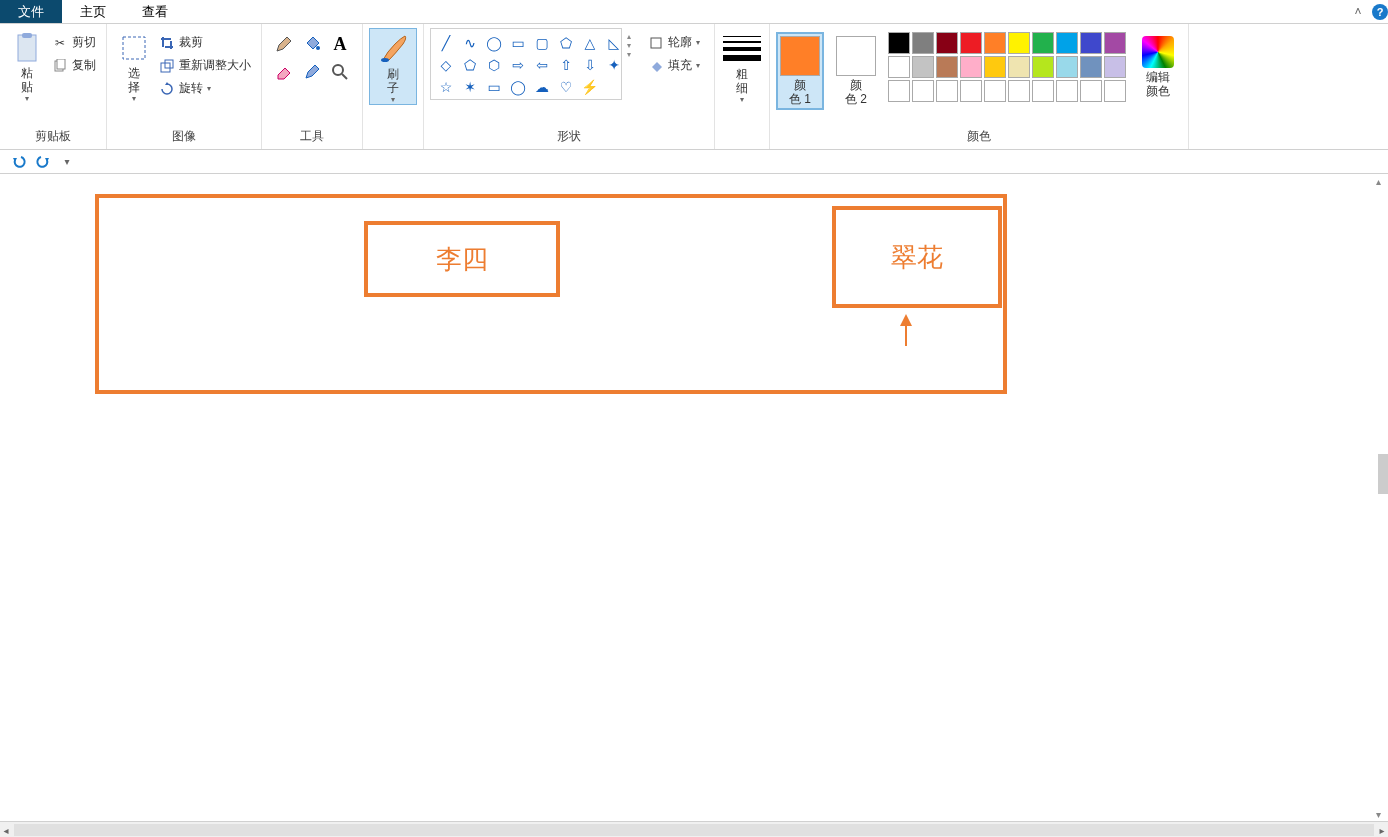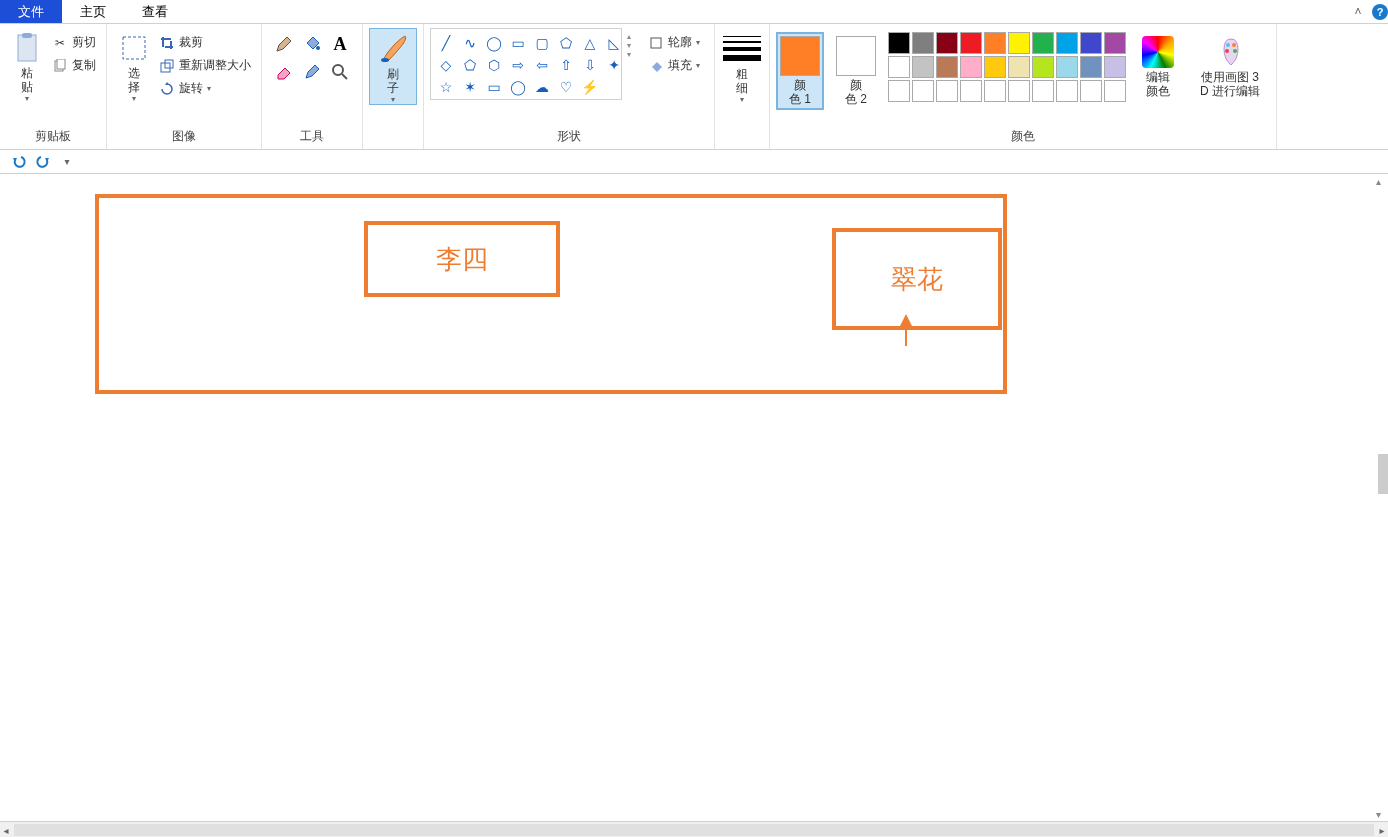--- a/index.html
+++ b/index.html
@@ -1,21 +1,21 @@
 <!DOCTYPE html>
 <html><head>
 <meta charset="utf-8">
 <style>
 * { box-sizing: border-box; margin: 0; padding: 0; }
 body { font-family: "Microsoft YaHei", sans-serif; font-size: 12px; background: #fff; overflow: hidden; }
 
 
 .tabbar { display: flex; align-items: stretch; height: 24px; background: #fff; border-bottom: 1px solid #d0d0d0; }
 .tab { padding: 0 18px; line-height: 24px; cursor: pointer; font-size: 13px; }
-.tab.file { background: #1d4ed8; color: #fff; }
+.tab.file { background: #0c4a6e; color: #fff; }
 .tab.active { background: #fff; }
 .tabbar-spacer { flex: 1; }
 .collapse-caret { width: 20px; display:flex; align-items:center; justify-content:center; color:#666; }
 .help-circle { width: 16px; height: 16px; border-radius: 50%; background: #1979ca; color:#fff; display:flex; align-items:center; justify-content:center; margin: 4px 0 0 4px; font-size:11px; font-weight:bold; }
 
 
 .ribbon { display:flex; height: 126px; border-bottom: 1px solid #d0d0d0; background:#fff; }
 .group { display:flex; flex-direction:column; align-items:center; padding: 4px 6px 2px; border-right: 1px solid #e3e3e3; }
 .group-body { flex:1; display:flex; align-items:flex-start; }
 .group-label { font-size:12px; color:#444; text-align:center; padding-bottom:2px; }
@@ -333,33 +333,20 @@
             <div class="swatch" style="background: rgb(255, 255, 255);"></div>
           </div>
       </div>
       <div class="big-btn" style="width:48px;align-items:center;">
         <div class="ico">
             <div class="rainbow"></div>
           </div>
         <div class="lbl" style="white-space:pre;">编辑
 颜色</div>
       </div>
-      <div class="big-btn" style="width:80px;">
-        <div class="ico">
-          <svg width="34" height="34">
-              <path d="M17 4 Q24 4 24 14 Q24 24 17 30 Q10 24 10 14 Q10 4 17 4 Z" fill="#e8d5f0" stroke="#b98fd6"></path>
-              <circle cx="14" cy="10" r="2" fill="#4fc3f7"></circle>
-              <circle cx="20" cy="10" r="2" fill="#ff7f27"></circle>
-              <circle cx="13" cy="16" r="2" fill="#f44336"></circle>
-              <circle cx="21" cy="16" r="2" fill="#4caf50"></circle>
-            </svg>
-        </div>
-        <div class="lbl" style="white-space:pre;">使用画图 3
-D 进行编辑</div>
-      </div>
     </div>
     <div class="group-label">颜色</div>
   </div>
 
 </div>
 
 <div class="qat">
   <div class="qat-btn">
     <svg width="16" height="16">
         <path d="M10 3 A5 5 0 1 1 4 6" fill="none" stroke="#1979ca" stroke-width="2"></path>
@@ -372,21 +359,21 @@
         <path d="M14 4 L10 4 L12 8 Z" fill="#1979ca"></path>
       </svg>
   </div>
   <div class="qat-btn" style="color:#666;font-size:10px;">▾</div>
 </div>
 
 <div class="canvas-wrap">
   <div class="canvas" id="canvas">
       <div class="obox" style="left: 95px; top: 20px; width: 912px; height: 200px;"></div>
       <div class="obox" style="left: 364px; top: 47px; width: 196px; height: 76px;">李四</div>
-      <div class="obox" style="left: 832px; top: 54px; width: 170px; height: 102px;">翠花</div>
+      <div class="obox" style="left: 832px; top: 32px; width: 170px; height: 102px;">翠花</div>
       <div class="arrow-line" style="left: 905px; top: 142px; height: 30px;"></div>
       <div class="arrow-head" style="left: 900px; top: 140px;"></div>
     </div>
   <div class="vscroll-arrow" style="top:2px;">▴</div>
   <div class="vscroll-thumb"></div>
   <div class="vscroll-arrow" style="bottom:2px;">▾</div>
 </div>
 
 <div class="hscroll">
   <div class="hscroll-arrow" style="left:0;">◂</div>

